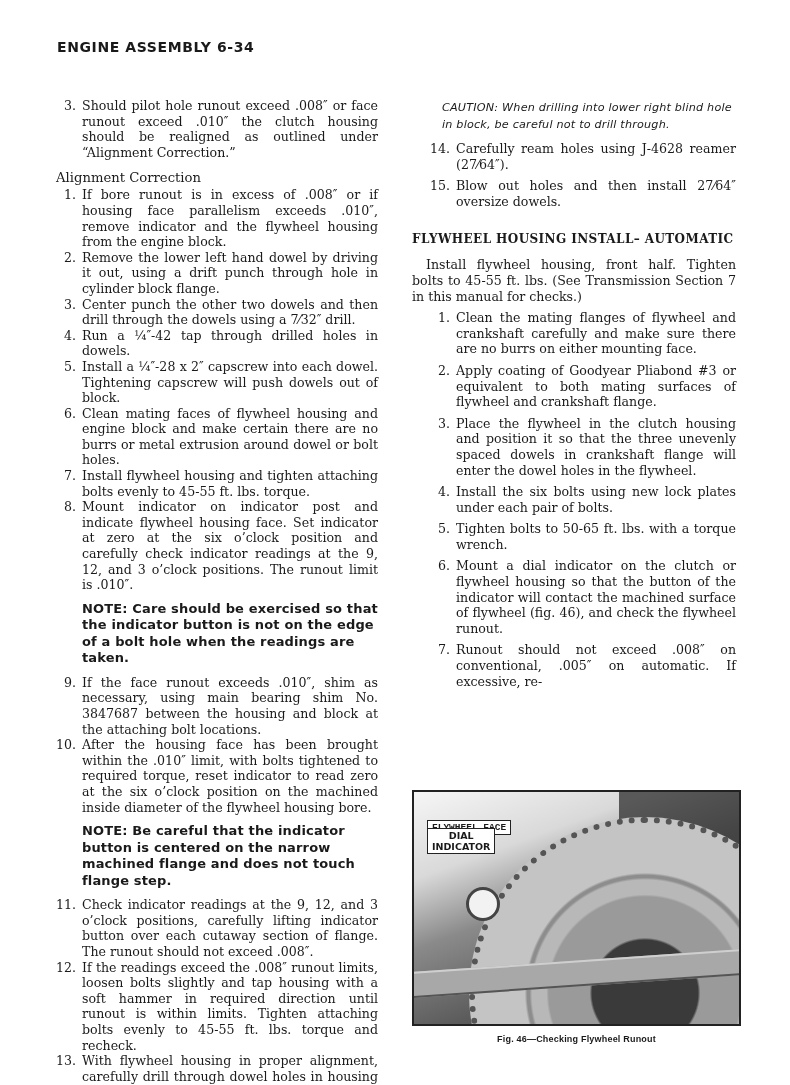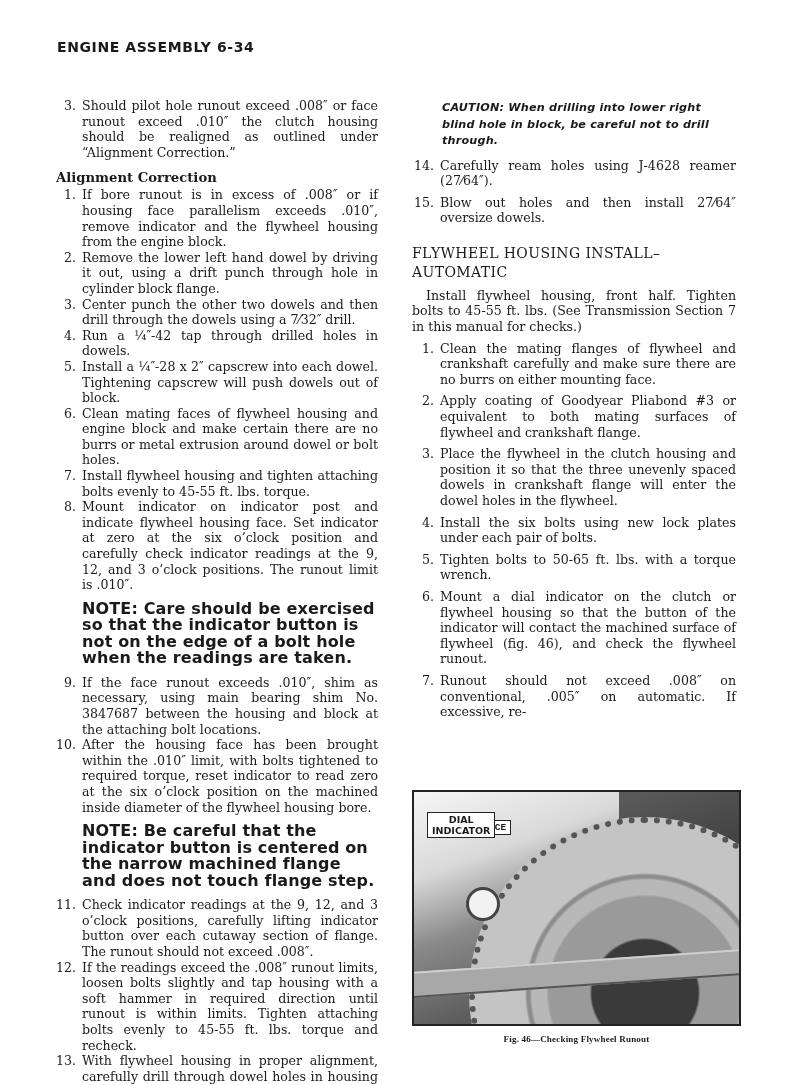--- a/index.html
+++ b/index.html
@@ -7,45 +7,45 @@
          font-family:"DejaVu Serif", serif; }
   .page-header { position:absolute; left:57px; top:39px; font-family:"DejaVu Sans", sans-serif;
                  font-weight:bold; font-size:14px; letter-spacing:0.6px; }
   .col { position:absolute; top:98px; }
   .col-left { left:56px; width:322px; }
   .col-right { left:412px; width:324px; }
   .item { display:flex; font-size:12.6px; line-height:15.6px; text-align:justify; margin-bottom:0px; }
   .item .num { flex:0 0 22px; text-align:right; padding-right:6px; }
   .item .txt { flex:1; }
   .col-left .item .num { flex-basis:20px; }
-  .h-sub { font-weight:bold; font-size:13.2px; margin:10px 0 2px 0; }
-  .h-sec { font-weight:normal; font-size:14px; line-height:19px; letter-spacing:0.4px; margin:18px 0 6px 0; }
-  .note { font-family:"DejaVu Sans", sans-serif; font-weight:bold; font-size:16px; line-height:16.5px;
+  .h-sub { font-weight:normal; font-size:13.2px; margin:10px 0 2px 0; }
+  .h-sec { font-weight:bold; font-size:12px; line-height:24px; letter-spacing:0.4px; margin:18px 0 6px 0; }
+  .note { font-family:"DejaVu Sans", sans-serif; font-weight:bold; font-size:13px; line-height:16.5px;
           margin:8px 0 8px 26px; letter-spacing:0.15px; }
-  .caution { font-family:"DejaVu Sans", sans-serif; font-weight:bold; font-style:italic; font-size:11.2px;
+  .caution { font-family:"DejaVu Sans", sans-serif; font-weight:normal; font-style:italic; font-size:11.2px;
              line-height:16.5px; margin:2px 0 8px 30px; letter-spacing:0.2px; }
   .para { font-size:12.6px; line-height:15.6px; text-align:justify; text-indent:14px; }
-  .gap { margin-top:6px; }
+  .gap { margin-top:6px;margin-left:16px; }
   .figure { position:absolute; left:412px; top:790px; width:325px; height:232px; border:2px solid #222;
             background:linear-gradient(160deg,#f6f6f6 0%, #d9d9d9 25%, #8a8a8a 45%, #5c5c5c 70%, #3a3a3a 100%);
             overflow:hidden; }
   .fig-wheel { position:absolute; left:55px; top:25px; width:340px; height:340px; border-radius:50%;
                background:radial-gradient(circle at 50% 50%, #3a3a3a 0 22%, #9a9a9a 23% 40%, #b8b8b8 41% 47%, #8d8d8d 48% 49%, #c4c4c4 50% 48%);
                border:6px dotted #555; }
   .fig-bg-dark { position:absolute; right:0; top:0; width:120px; height:100%; background:#2e2e2e; opacity:0.75; }
   .fig-bar { position:absolute; left:-10px; top:168px; width:360px; height:22px; background:#a8a8a8;
              transform:rotate(-4deg); border-top:2px solid #cfcfcf; border-bottom:2px solid #555; }
   .fig-dial { position:absolute; left:52px; top:95px; width:28px; height:28px; border-radius:50%;
               background:#f2f2f2; border:3px solid #444; }
   .fig-label { position:absolute; background:#fff; border:1.5px solid #222; font-family:"DejaVu Sans", sans-serif;
                font-size:9.5px; font-weight:bold; line-height:11px; text-align:center; padding:1px 4px; }
   .fig-label-face { left:13px; top:28px;font-family:Liberation Mono, monospace; }
-  .fig-label-dial { left:13px; top:20px; }
+  .fig-label-dial { left:13px; top:36px; }
   .fig-caption { position:absolute; left:412px; top:1034px; width:329px; text-align:center;
-                 font-family:Liberation Serif, serif; font-weight:bold; font-size:9px; letter-spacing:0.2px; }
+                 font-family:Liberation Sans, sans-serif; font-weight:bold; font-size:9px; letter-spacing:0.2px; }
 </style>
 </head>
 <body>
 
 <div class="page-header">ENGINE ASSEMBLY 6-34</div>
 
 <div class="col col-left">
   <div class="item">
     <span class="num">3.</span>
     <span class="txt">Should pilot hole runout exceed .008″ or face runout exceed .010″ the clutch housing should be realigned as outlined under “Alignment Correction.”</span>

